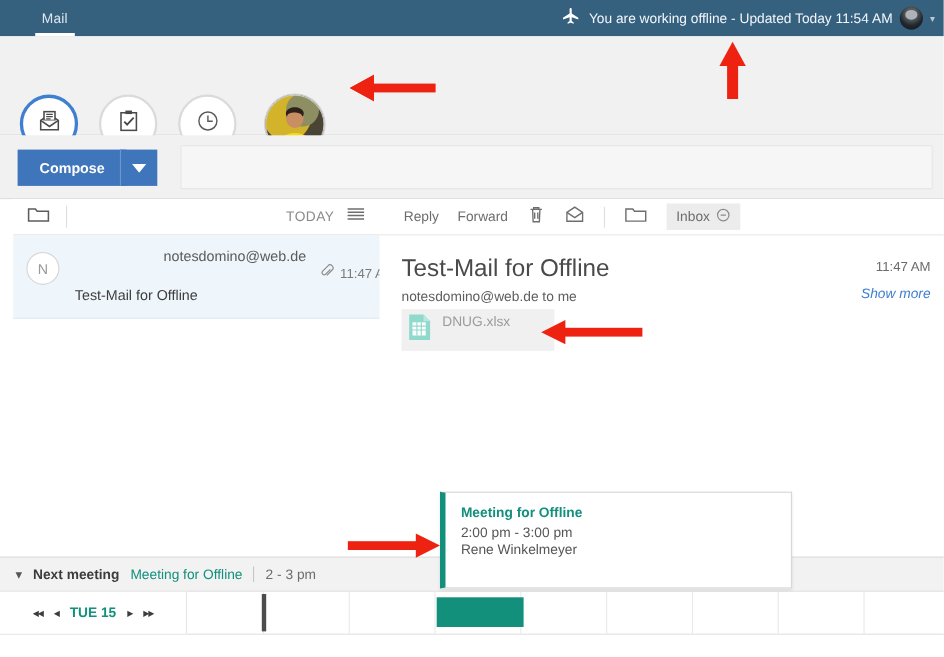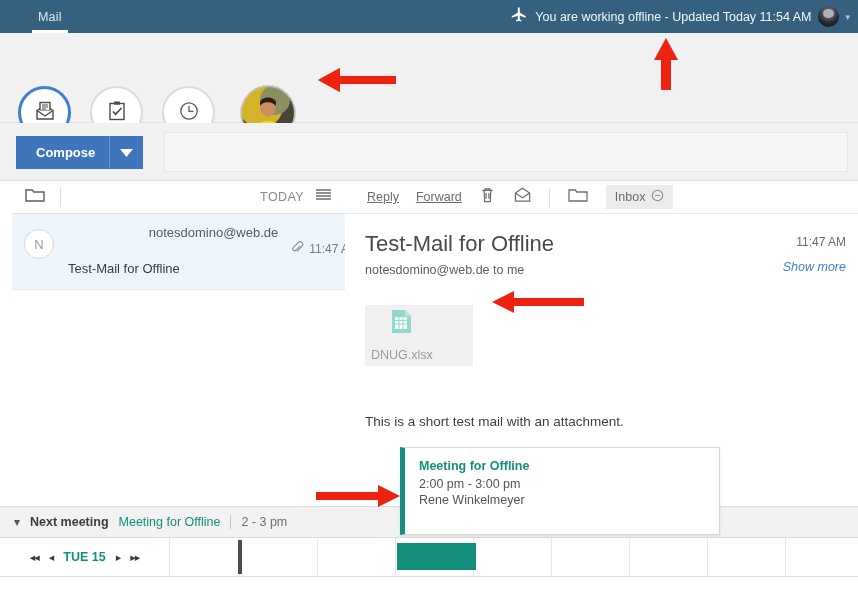--- a/index.html
+++ b/index.html
@@ -118,40 +118,40 @@
 
   
   .readpane {
     position: absolute; left: 345px; top: 181px; width: 513px; height: 325px;
     background: #ffffff;
   }
   .read-toolbar {
     height: 33px; border-bottom: 1px solid #e9e9e9;
     display: flex; align-items: center; padding: 0 0 0 22px; gap: 17px;
   }
-  .tb-text { font-size: 12.5px; color: #6d6d6d; cursor: pointer; text-decoration: underline; }
+  .tb-text { font-size: 12.5px; color: #6d6d6d; cursor: pointer; }
   .tb-divider { width: 1px; height: 19px; background: #dedede; }
   .folder-chip {
     display: inline-flex; align-items: center; gap: 6px;
     background: #ececec; padding: 4px 9px; font-size: 12.5px; color: #6d6d6d;
     cursor: pointer;
   }
   .read-head { padding: 17px 22px 0 20px; position: relative; }
   .read-subject { font-size: 22px; color: #4a4a4a; font-weight: normal; }
   .read-sender { font-size: 12.5px; color: #5e5e5e; margin-top: 6px; }
   .read-time {
     position: absolute; right: 12px; top: 21px; font-size: 12px; color: #6a6a6a;
   }
   .show-more {
     position: absolute; right: 12px; top: 46px; font-size: 12.5px;
     color: #3f7fd0; cursor: pointer; font-style: italic;
   }
   .attachment {
-    display: inline-flex; align-items: center; gap: 10px;
-    background: #f0f0f0; padding: 4px 40px 4px 6px; margin-top: 28px; cursor: pointer; flex-direction: column;
+    display: inline-flex; gap: 10px;
+    background: #f0f0f0; padding: 4px 40px 4px 6px; margin-top: 4px; cursor: pointer;
   }
   .att-name { font-size: 12.5px; color: #9b9b9b; }
   .read-body {
     padding: 0 20px; margin-top: 48px; font-size: 13.5px; color: #3f3f3f;
   }
 
   
   .meeting-card {
     position: absolute; left: 400px; top: 447px; width: 320px; height: 88px;
     background: #ffffff; border: 1px solid #d8d8d8;
@@ -382,21 +382,20 @@
             <path d="M1 1h13l6 6v17H1z" fill="#8fd9cd"></path>
             <path d="M14 1l6 6h-6z" fill="#b9e7de"></path>
             <rect x="4" y="8" width="12" height="12" fill="#ffffff"></rect>
             <path d="M4 11.5h12M4 15h12M8 8v12M12 8v12" stroke="#8fd9cd" stroke-width="1"></path>
           </svg>
         </span>
         <span class="att-name">DNUG.xlsx</span>
       </div>
     </div>
 
-    <div class="read-body">This is a short test mail with an attachment.</div>
   </div>
 
   <div class="meeting-card">
     <div class="mc-title">Meeting for Offline</div>
     <div class="mc-time">2:00 pm - 3:00 pm</div>
     <div class="mc-person">Rene Winkelmeyer</div>
   </div>
 
   <div class="nextmeeting">
     <span class="nm-caret">▾</span>

